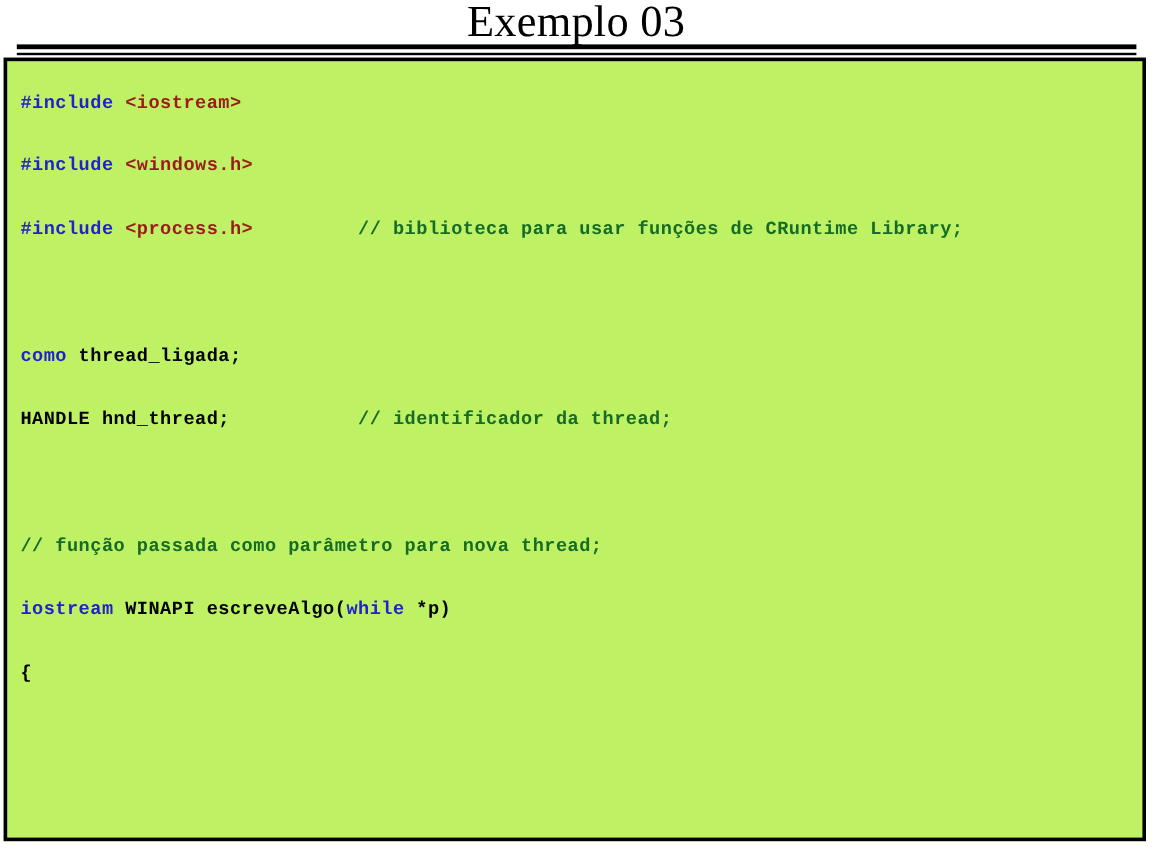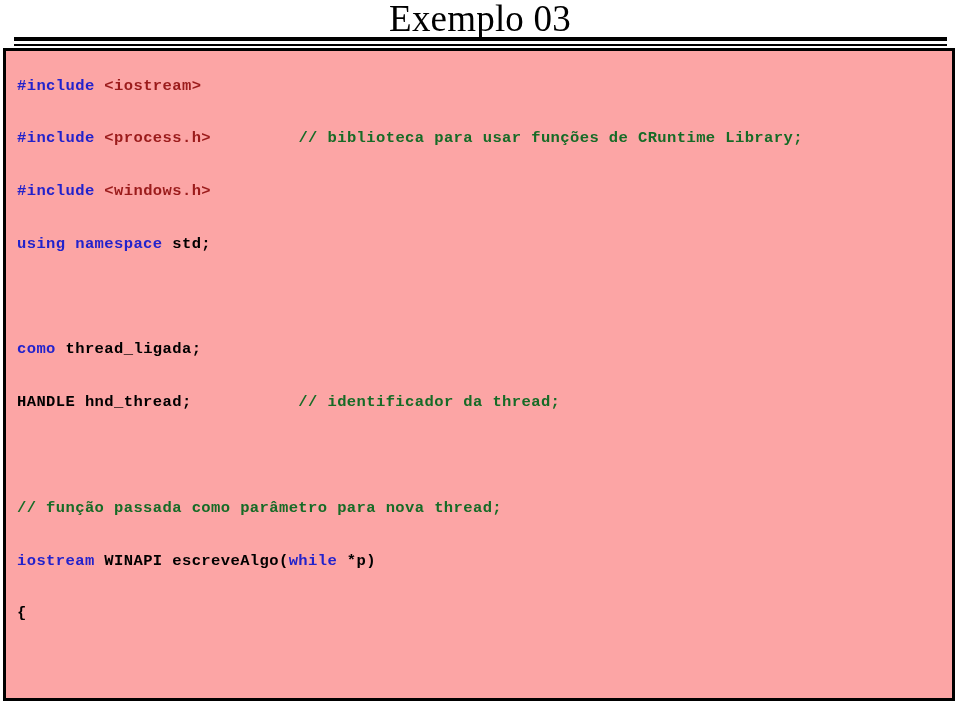--- a/index.html
+++ b/index.html
@@ -68,21 +68,21 @@
     background: #000000;
   }
 
   
   #code-box {
     position: absolute;
     left: 3px;
     top: 48px;
     width: 952px;
     height: 653px;
-    background: #fca5a5;
+    background: #bef264;
     border: 3px solid #000000;
     box-sizing: border-box;
     overflow: hidden;
   }
 
   #code-listing {
     position: absolute;
     left: 11px;
     top: 6px;
     right: 4px;
@@ -117,23 +117,22 @@
     <h1 id="slide-title">Exemplo 03</h1>
   </div>
 
   <div id="title-rule">
     <div class="rule-line thick"></div>
     <div class="rule-line thin"></div>
   </div>
 
   <div id="code-box">
     <pre id="code-listing"><span class="code-line"><span class="tok-pre">#include</span><span class="tok-plain"> </span><span class="tok-inc">&lt;iostream&gt;</span></span>
+<span class="code-line"><span class="tok-pre">#include</span><span class="tok-plain"> </span><span class="tok-inc">&lt;windows.h&gt;</span></span>
 <span class="code-line"><span class="tok-pre">#include</span><span class="tok-plain"> </span><span class="tok-inc">&lt;process.h&gt;</span><span class="tok-plain">         </span><span class="tok-com">// biblioteca para usar funções de CRuntime Library;</span></span>
-<span class="code-line"><span class="tok-pre">#include</span><span class="tok-plain"> </span><span class="tok-inc">&lt;windows.h&gt;</span></span>
-<span class="code-line"><span class="tok-kw">using namespace</span><span class="tok-plain"> std;</span></span>
 <span class="code-line">&nbsp;</span>
 <span class="code-line"><span class="tok-kw">como</span><span class="tok-plain"> thread_ligada;</span></span>
 <span class="code-line"><span class="tok-plain">HANDLE hnd_thread;</span><span class="tok-plain">           </span><span class="tok-com">// identificador da thread;</span></span>
 <span class="code-line">&nbsp;</span>
 <span class="code-line"><span class="tok-com">// função passada como parâmetro para nova thread;</span></span>
 <span class="code-line"><span class="tok-kw">iostream</span><span class="tok-plain"> WINAPI escreveAlgo(</span><span class="tok-kw">while</span><span class="tok-plain"> *p)</span></span>
 <span class="code-line"><span class="tok-plain">{</span></span>
 
 
 

